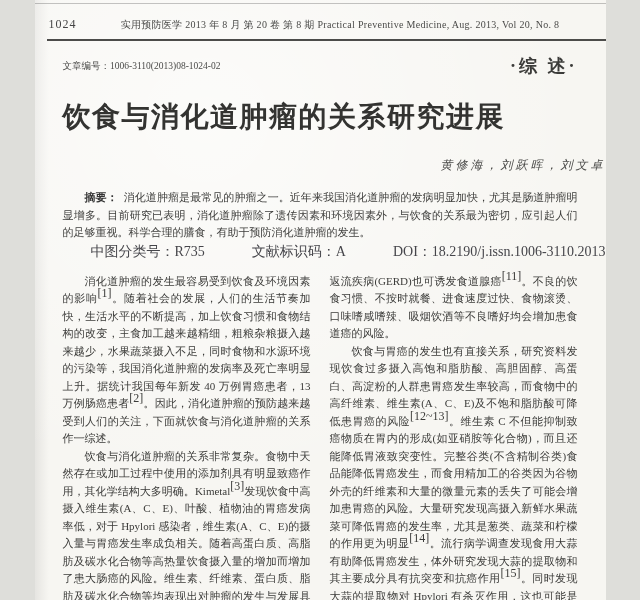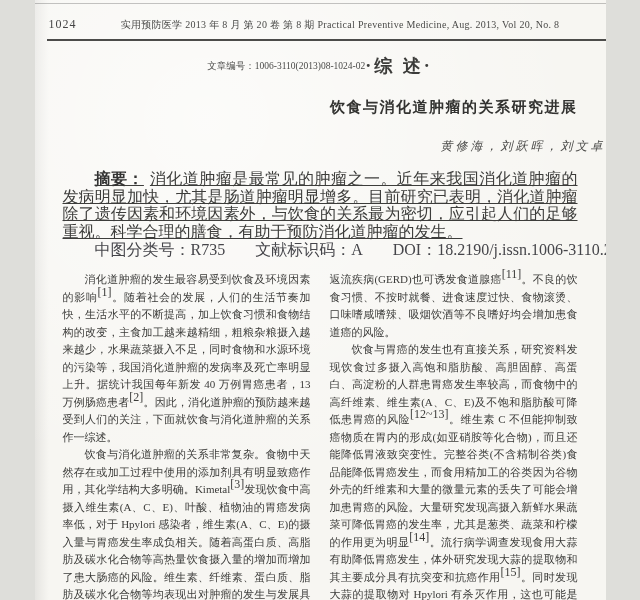--- a/index.html
+++ b/index.html
@@ -19,47 +19,47 @@
   
   .header{
     display:flex;align-items:flex-end;
     padding:17px 2px 7px 2px;
     margin:0 0 0 12px;
     border-bottom:2px solid #4c4c4a;
   }
   .page-num{font-size:12px;letter-spacing:1px;color:#444;}
   .journal-line{flex:1;text-align:center;font-size:10px;color:#4a4a48;letter-spacing:.3px;}
   
-  .meta-row{display:flex;justify-content:center;align-items:center;margin:13px 28px 0 28px;}
+  .meta-row{display:flex;justify-content:space-between;align-items:center;margin:13px 28px 0 28px;}
   .article-number{font-size:9.5px;color:#4a4a48;}
   .column-tag{font-size:18px;font-weight:bold;letter-spacing:3px;color:#3c3c3a;}
   
   .title{
-    margin:20px 28px 0 28px;text-align:right;
+    margin:20px 28px 0 28px;text-align:left;
     font-family:"Liberation Sans","DejaVu Sans",sans-serif;
-    font-size:15px;font-weight:bold;letter-spacing:1.5px;color:#333331;
+    font-size:28px;font-weight:bold;letter-spacing:1.5px;color:#333331;
   }
   .authors{
     margin-top:21px;text-align:right;
     font-size:12px;font-style:italic;letter-spacing:3px;color:#4b4b49;
   }
   
   .abstract,.keywords{
-    margin:0 28px;font-size:16px;line-height:17.6px;
-    text-align:justify;text-indent:2em;color:#3d3d3b;text-decoration:underline;
+    margin:0 28px;font-size:11px;line-height:17.6px;
+    text-align:justify;text-indent:2em;color:#3d3d3b;
   }
   .abstract{margin-top:15px;}
   .keywords{margin-top:1px;}
   .label{
     font-family:"Liberation Sans","DejaVu Sans",sans-serif;
     font-weight:bold;font-style:normal;margin-right:6px;color:#333;
   }
   .class-row{
-    margin:1px 28px 0 28px;font-size:16px;line-height:17px;
-    padding-left:2em;display:flex;gap:30px;color:#45454a;white-space:nowrap;
+    margin:1px 28px 0 28px;font-size:14px;line-height:17px;
+    padding-left:2em;display:flex;gap:47px;color:#45454a;white-space:nowrap;
   }
   
   .columns{display:flex;gap:19px;margin:13px 28px 0 28px;}
   .col{flex:1;min-width:0;font-size:11px;line-height:17.5px;text-align:justify;color:#3b3b39;}
   .para{margin:0;text-indent:2em;}
   .para.no-indent{text-indent:0;}
   .sec-heading{
     font-family:"Liberation Sans","DejaVu Sans",sans-serif;
     font-weight:bold;font-size:11px;margin:15px 0 4px 0;color:#333331;
   }

